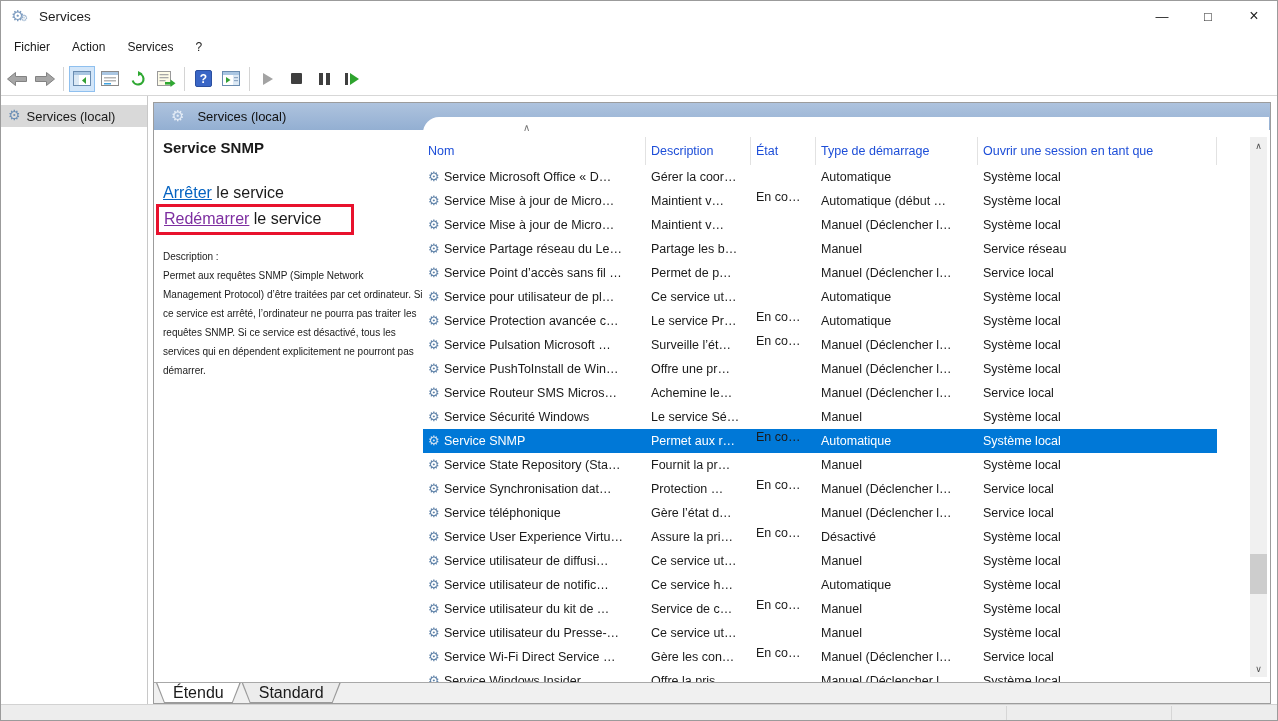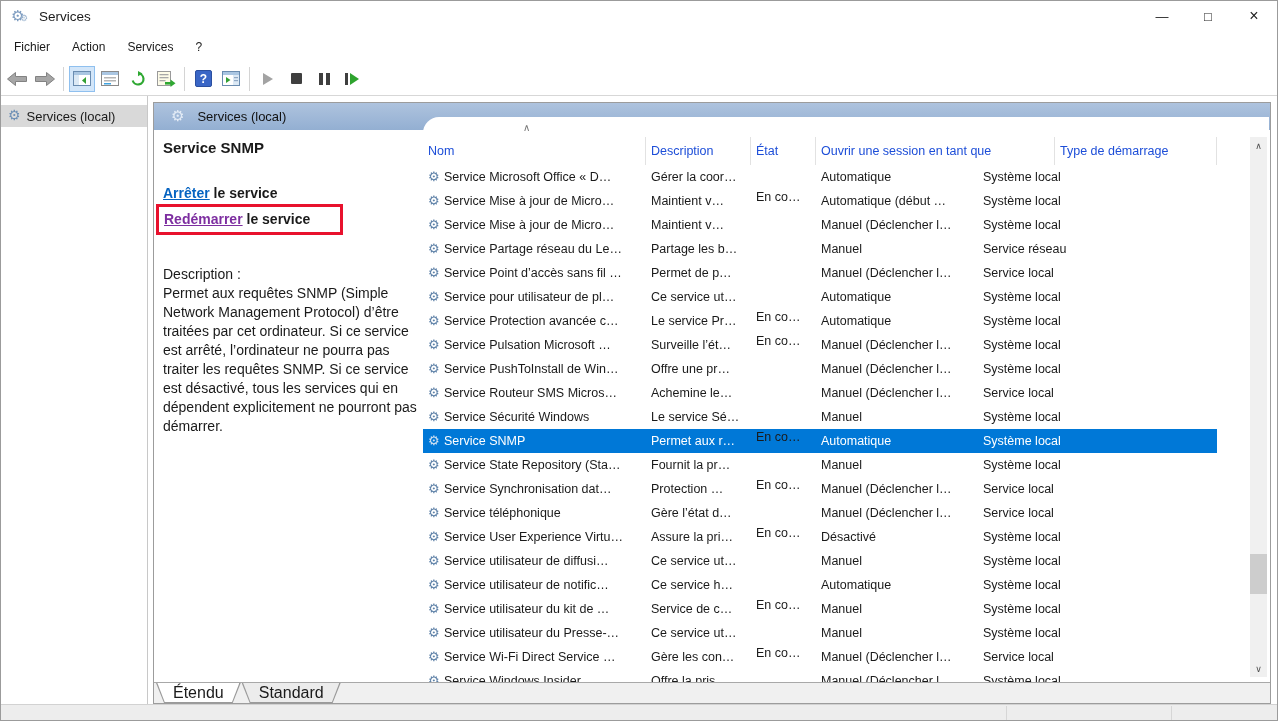--- a/index.html
+++ b/index.html
@@ -37,26 +37,26 @@
   .tree-item { margin-top:9px; height:22px; display:flex; align-items:center; padding-left:7px; background:#d9d9d9; font-size:13px; }
   .gear { color:#6d8fb5; font-size:14px; margin-right:6px; position:relative; top:-1px; }
   
   .console { position:absolute; left:152px; right:6px; top:101px; bottom:16px; border:1px solid #9c9c9c; background:#fff; overflow:hidden; }
   .banner { position:absolute; top:0; left:0; right:0; height:27px; background:linear-gradient(#aec3de,#93afd2); display:flex; align-items:center; z-index:1; }
   .banner .gear { color:#e4ecf6; margin-left:17px; font-size:15px; }
   .banner-label { font-size:13px; margin-left:7px; color:#111; }
   
   .details { position:absolute; left:1px; top:27px; width:268px; bottom:21px; background:#fff; padding:9px 0 0 8px; z-index:2; overflow:hidden; }
   .details-title { font-size:15px; font-weight:bold; }
-  .svc-links { margin-top:27px; font-size:14px; line-height:20px;font-weight:bold; }
+  .svc-links { margin-top:27px; font-size:16px; line-height:20px; }
   .link { text-decoration:underline; }
   .link.stop { color:#0563c1; }
   .link.visited { color:#7d2ea0; }
   .red-box { display:inline-block; border:3px solid #e8112d; padding:2px 30px 3px 5px; margin:1px 0 0 -7px; position:relative; left:0; }
-  .desc-block { margin-top:30px; font-size:14px; line-height:19px; width:260px; }
+  .desc-block { margin-top:12px; font-size:10px; line-height:19px; width:260px; }
   
   .list { position:absolute; left:269px; right:1px; top:14px; bottom:21px; background:#fff; border-top-left-radius:16px; z-index:2; overflow:hidden; }
   .sort-caret { position:absolute; top:5px; left:100px; font-size:10px; color:#777; }
   .lheader { position:absolute; top:20px; left:0; height:28px; display:flex; font-size:12.5px; color:#1d4ed8; }
   .hcell { display:flex; align-items:center; padding-left:5px; border-right:1px solid #e2e2e2; height:28px; white-space:nowrap; overflow:hidden; }
   .rows { position:absolute; top:48px; left:0; right:17px; bottom:0; overflow:hidden; }
   .row { display:flex; height:24px; align-items:center; font-size:12.5px; width:794px; white-space:nowrap; }
   .row.selected { background:#0078d7; color:#fff; }
   .c-icon { width:21px; padding-left:5px; }
   .c-icon .gear { font-size:13px; margin-right:0; color:#5f82a8; }
@@ -213,22 +213,22 @@
         <div>Permet aux requêtes SNMP (Simple Network Management Protocol) d’être traitées par cet ordinateur. Si ce service est arrêté, l’ordinateur ne pourra pas traiter les requêtes SNMP. Si ce service est désactivé, tous les services qui en dépendent explicitement ne pourront pas démarrer.</div>
       </div>
     </div>
 
     <div class="list">
       <span class="sort-caret">∧</span>
       <div class="lheader">
         <div class="hcell" style="width:223px">Nom</div>
         <div class="hcell" style="width:105px">Description</div>
         <div class="hcell" style="width:65px">État</div>
+        <div class="hcell" style="width:162px">Type de démarrage</div>
         <div class="hcell" style="width:239px">Ouvrir une session en tant que</div>
-        <div class="hcell" style="width:162px">Type de démarrage</div>
         <div class="hcell" style="width:39px"></div>
       </div>
       <div class="rows">
   <div class="row">
     <span class="c-icon"><span class="gear">⚙</span></span>
     <span class="c-name"><span class="txt">Service Microsoft Office « D…</span></span>
     <span class="c-desc">Gérer la coor…</span>
     <span class="c-state">En co…</span>
     <span class="c-startup">Automatique</span>
     <span class="c-logon">Système local</span>

